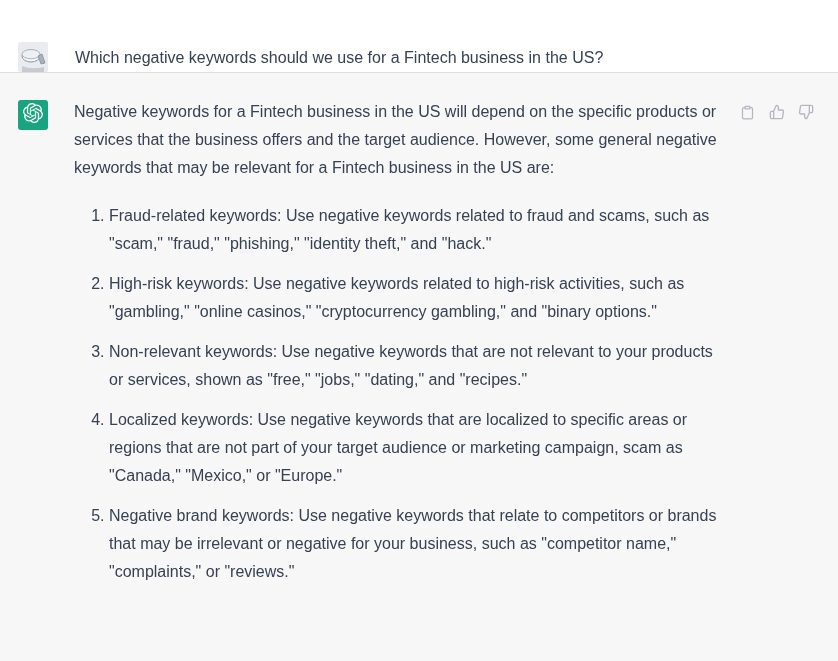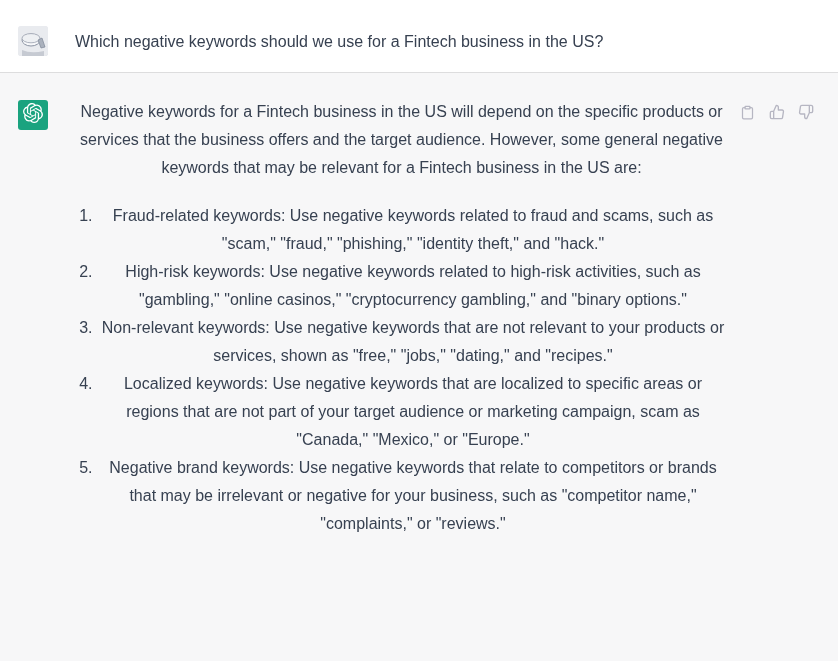--- a/index.html
+++ b/index.html
@@ -12,21 +12,21 @@
     width: 838px;
     height: 661px;
     background: #ffffff;
     color: #374151;
     position: relative;
     overflow: hidden;
   }
   
   .user-row {
     display: flex;
-    align-items: center;
+    align-items: flex-end;
     background: #ffffff;
     height: 72px;
     padding: 10px 38px 0 18px;
   }
   .avatar {
     width: 30px;
     height: 30px;
     flex: 0 0 30px;
     border-radius: 3px;
     overflow: hidden;
@@ -43,41 +43,40 @@
   }
   
   .assistant-row {
     position: relative;
     display: flex;
     align-items: flex-start;
     background: #f7f7f8;
     border-top: 1px solid rgba(0,0,0,0.1);
     height: 589px;
     padding: 25px 26px 0 18px;
-    text-align: center;
   }
   .assistant-avatar {
     background: #1aa37f;
     margin-top: 2px;
     display: flex;
     align-items: center;
     justify-content: center;
   }
   .assistant-content {
     margin-left: 26px;
     width: 655px;
     font-size: 16px;
     line-height: 28px;
   }
   .assistant-content p { margin: 0 0 20px 0; }
   .assistant-content ol {
     margin: 0 0 20px 0;
     padding-left: 23px;
   }
-  .assistant-content li { margin: 0; }
+  .assistant-content li { margin: 12px; }
   
   .actions {
     position: absolute;
     top: 30px;
     right: 24px;
     display: flex;
     gap: 12px;
   }
   .action-btn {
     background: none;

